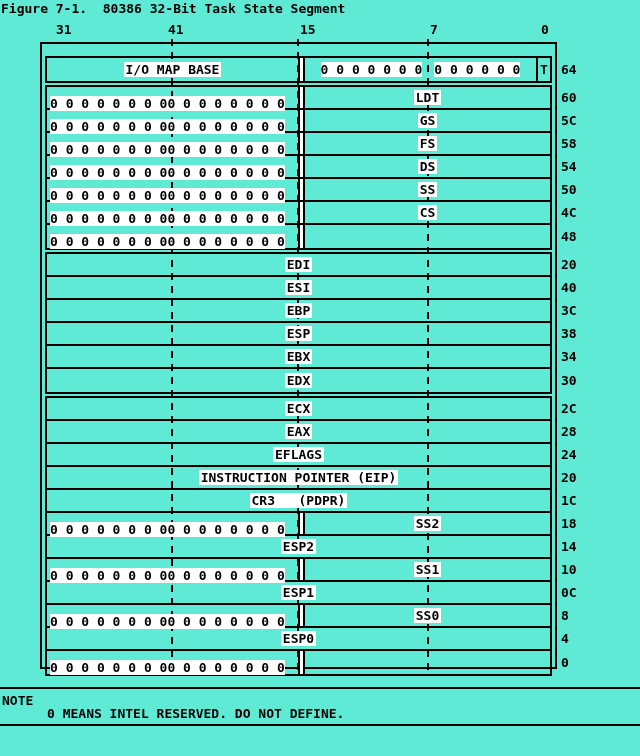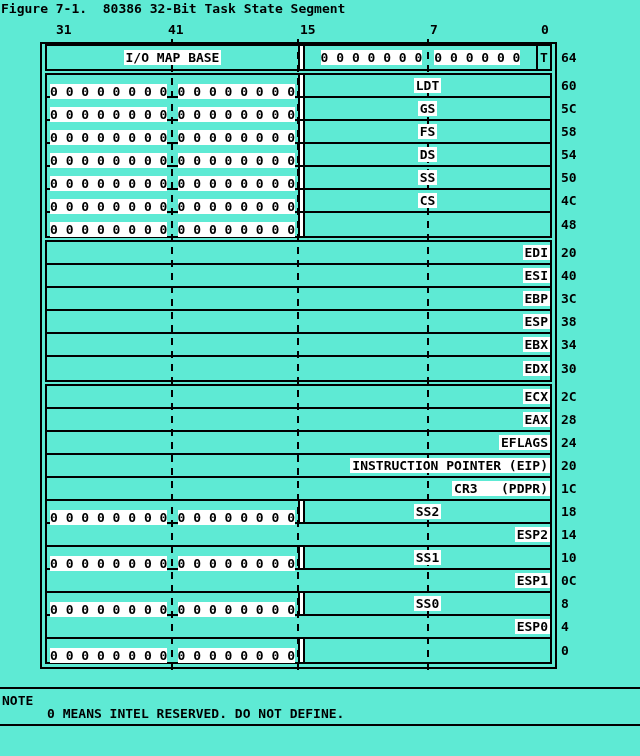--- a/index.html
+++ b/index.html
@@ -15,39 +15,39 @@
   .b7 { left:430px; } .b0 { left:541px; }
 
   .diagram { position:absolute; left:40px; top:42px; width:517px; height:627px; border:2px solid #000; }
 
   .dash {
     position:absolute; width:2px; top:-5px; bottom:-9px;
     background:repeating-linear-gradient(to bottom, #000 0 7px, transparent 7px 13px);
   }
   .d23 { left:129px; } .d15 { left:255px; } .d7 { left:385px; }
 
-  .grp { position:absolute; left:3px; right:3px; border:2px solid #000; }
+  .grp { position:absolute; left:3px; right:3px; border:2px solid #000;margin-top:12px; }
   .g1 { top:0; } .g2 { top:29px; } .g3 { top:196px; } .g4 { top:340px; }
 
   .row { position:relative; height:23px; display:flex; border-bottom:2px solid #000; }
   .row.last { border-bottom:none; }
 
   .cell { display:flex; align-items:center; }
   .lz { width:251px; }
   .rz { flex:1 1 auto; }
   .c-center { justify-content:center; }
-  .zcell { justify-content:space-between; padding:16px 3px; }
+  .zcell { padding:16px 3px; }
   .iozone { justify-content:center; gap:12px; }
 
   .div2 { width:7px; border-left:2px solid #000; border-right:2px solid #000; background:#fff; flex:0 0 auto; }
   .tbox { width:14px; border-left:2px solid #000; display:flex; align-items:center; justify-content:center; flex:0 0 auto; }
 
   .lbl { background:#fff; padding:0 2px; white-space:pre; }
   .zeros { background:#fff; white-space:pre; }
-  .fullrow { justify-content:flex-end; align-items:center; }
+  .fullrow { justify-content:center; align-items:center; }
 
   .offset {
     position:absolute; left:100%; margin-left:11px; top:0; bottom:0;
     display:flex; align-items:center; white-space:pre;
   }
 
   .rule { position:absolute; left:0; width:640px; height:2px; background:#000; }
   .rule1 { top:687px; } .rule2 { top:724px; }
   .note-head { position:absolute; left:2px; top:693px; }
   .note-text { position:absolute; left:47px; top:706px; white-space:pre; }

